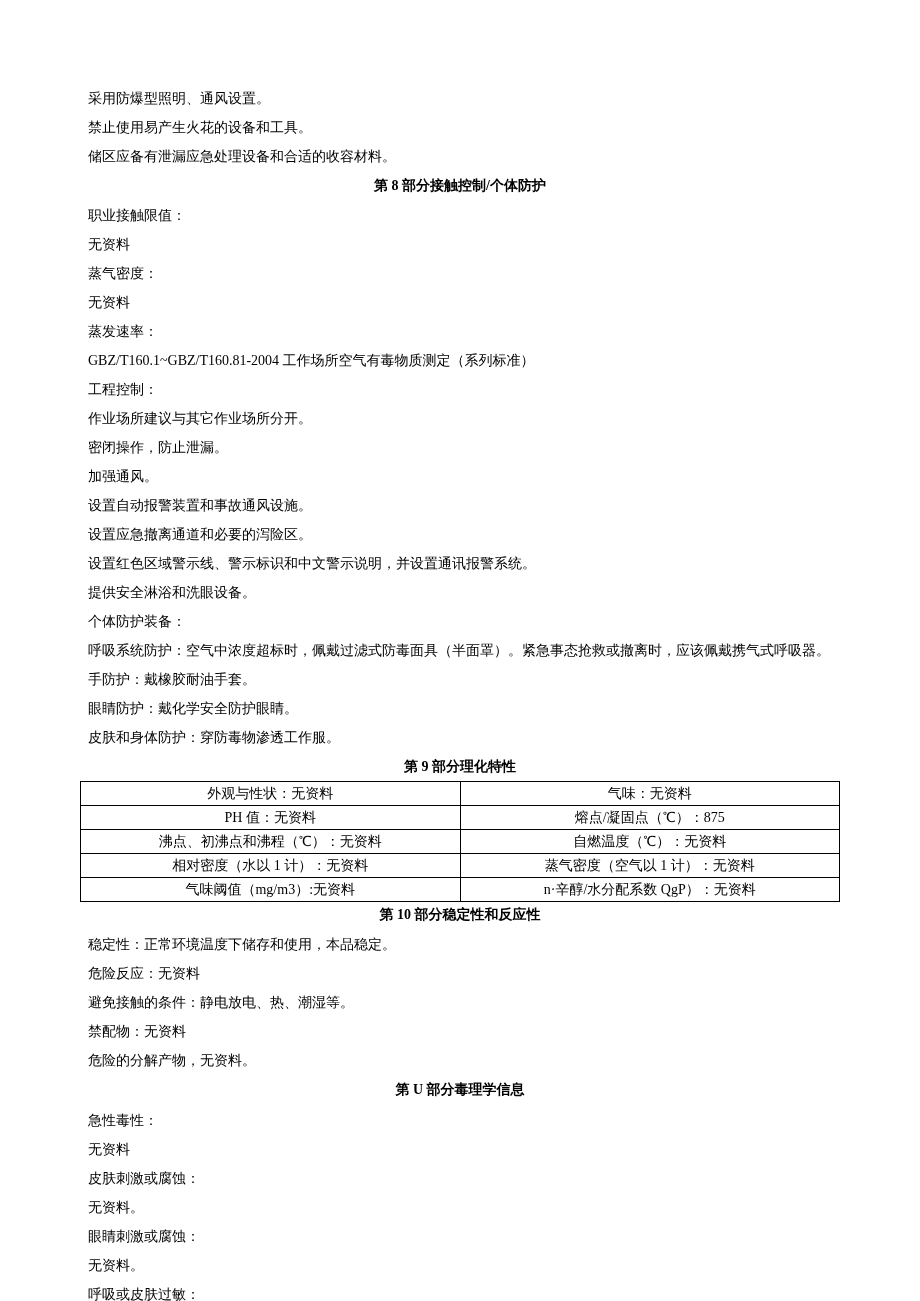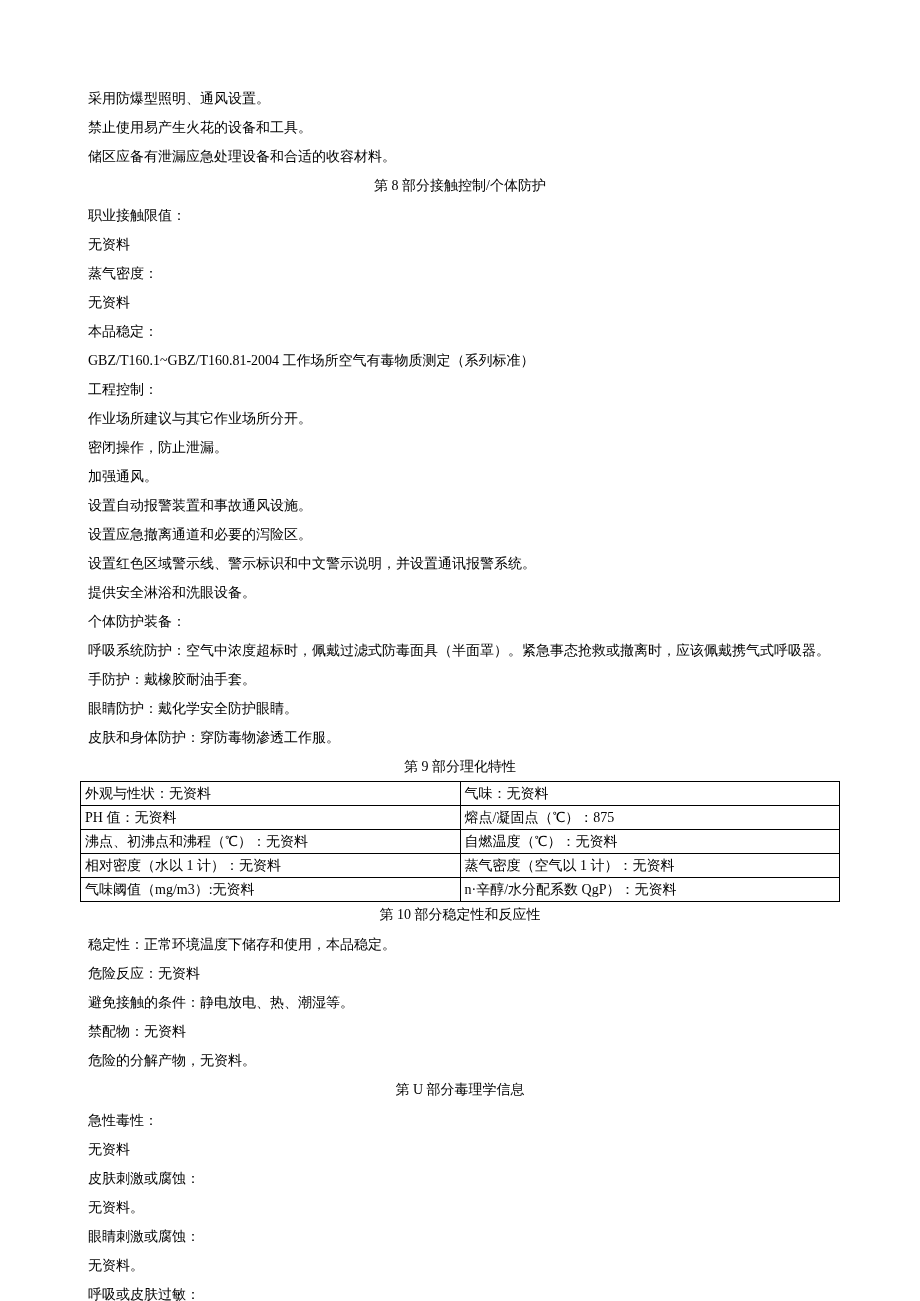--- a/index.html
+++ b/index.html
@@ -11,34 +11,35 @@
       font-family: "SimSun", "宋体", serif;
       font-size: 14px;
       line-height: 1.6;
       background: #fff;
       color: #000;
       padding: 80px 80px 40px 80px;
       width: 920px;
     }
     .section-title {
       text-align: center;
-      font-weight: normal;
+      font-weight: bold;
       margin: 2px 0;
     }
     .bold {
       font-weight: normal;
     }
     .p {
       margin: 8px;
       line-height: 1.5;
     }
     table {
       border-collapse: collapse;
       width: 100%;
       margin: 0 0;
+      text-align: center;
     }
     td {
       border: 1px solid #000;
       padding: 1px 4px;
       font-size: 14px;
       line-height: 1.5;
       vertical-align: top;
     }
     td:first-child {
       width: 50%;
@@ -55,21 +56,21 @@
 <div class="p">储区应备有泄漏应急处理设备和合适的收容材料。</div>
 
 <div class="section-title">第 8 部分接触控制/个体防护</div>
 
 <div class="p bold">职业接触限值：</div>
 <div class="p">无资料</div>
 
 <div class="p bold">蒸气密度：</div>
 <div class="p">无资料</div>
 
-<div class="p bold">本品稳定：</div>
+<div class="p bold">蒸发速率：</div>
 <div class="p">GBZ/T160.1~GBZ/T160.81-2004 工作场所空气有毒物质测定（系列标准）</div>
 
 <div class="p bold">工程控制：</div>
 <div class="p">作业场所建议与其它作业场所分开。</div>
 <div class="p">密闭操作，防止泄漏。</div>
 <div class="p">加强通风。</div>
 <div class="p">设置自动报警装置和事故通风设施。</div>
 <div class="p">设置应急撤离通道和必要的泻险区。</div>
 <div class="p">设置红色区域警示线、警示标识和中文警示说明，并设置通讯报警系统。</div>
 <div class="p">提供安全淋浴和洗眼设备。</div>

